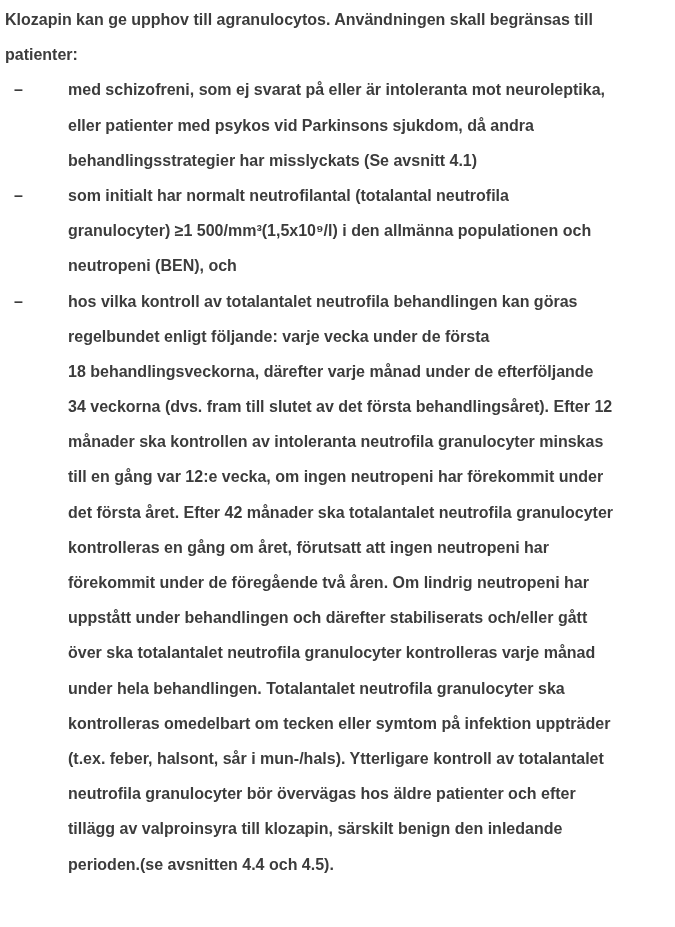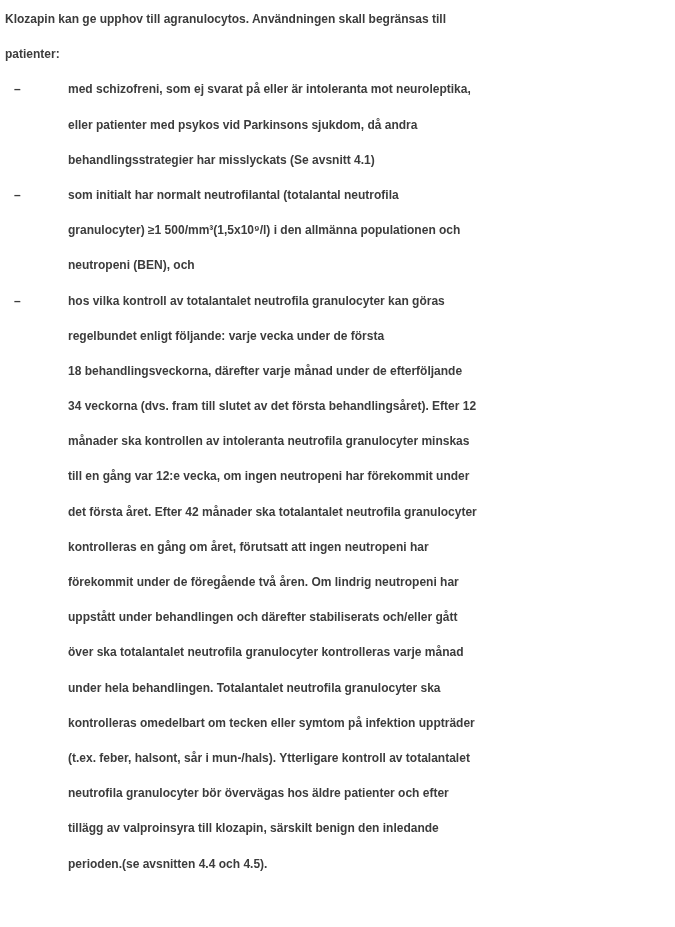--- a/index.html
+++ b/index.html
@@ -6,21 +6,21 @@
   body {
     width: 675px;
     height: 927px;
     background: #ffffff;
     overflow: hidden;
   }
   .page {
     font-family: "Liberation Sans", sans-serif;
     font-weight: 700;
     color: #3c3c3c;
-    font-size: 12px;
+    font-size: 16px;
     line-height: 35.2px;
     padding: 2px 0 0 5px;
     box-sizing: border-box;
   }
   .text-line {
     white-space: pre;
     height: 35.2px;
   }
   .list-item { display: flex; }
   .marker-col {
@@ -53,21 +53,21 @@
         <div class="marker-col text-line">–</div>
         <div class="item-lines">
           <div class="text-line">som initialt har normalt neutrofilantal (totalantal neutrofila</div>
           <div class="text-line">granulocyter) ≥1 500/mm³(1,5x10⁹/l) i den allmänna populationen och</div>
           <div class="text-line">neutropeni (BEN), och</div>
         </div>
       </div>
       <div class="list-item">
         <div class="marker-col text-line">–</div>
         <div class="item-lines">
-          <div class="text-line">hos vilka kontroll av totalantalet neutrofila granulocyter kan göras</div>
+          <div class="text-line">hos vilka kontroll av totalantalet neutrofila behandlingen kan göras</div>
           <div class="text-line">regelbundet enligt följande: varje vecka under de första</div>
           <div class="text-line">18 behandlingsveckorna, därefter varje månad under de efterföljande</div>
           <div class="text-line">34 veckorna (dvs. fram till slutet av det första behandlingsåret). Efter 12</div>
           <div class="text-line">månader ska kontrollen av intoleranta neutrofila granulocyter minskas</div>
           <div class="text-line">till en gång var 12:e vecka, om ingen neutropeni har förekommit under</div>
           <div class="text-line">det första året. Efter 42 månader ska totalantalet neutrofila granulocyter</div>
           <div class="text-line">kontrolleras en gång om året, förutsatt att ingen neutropeni har</div>
           <div class="text-line">förekommit under de föregående två åren. Om lindrig neutropeni har</div>
           <div class="text-line">uppstått under behandlingen och därefter stabiliserats och/eller gått</div>
           <div class="text-line">över ska totalantalet neutrofila granulocyter kontrolleras varje månad</div>

